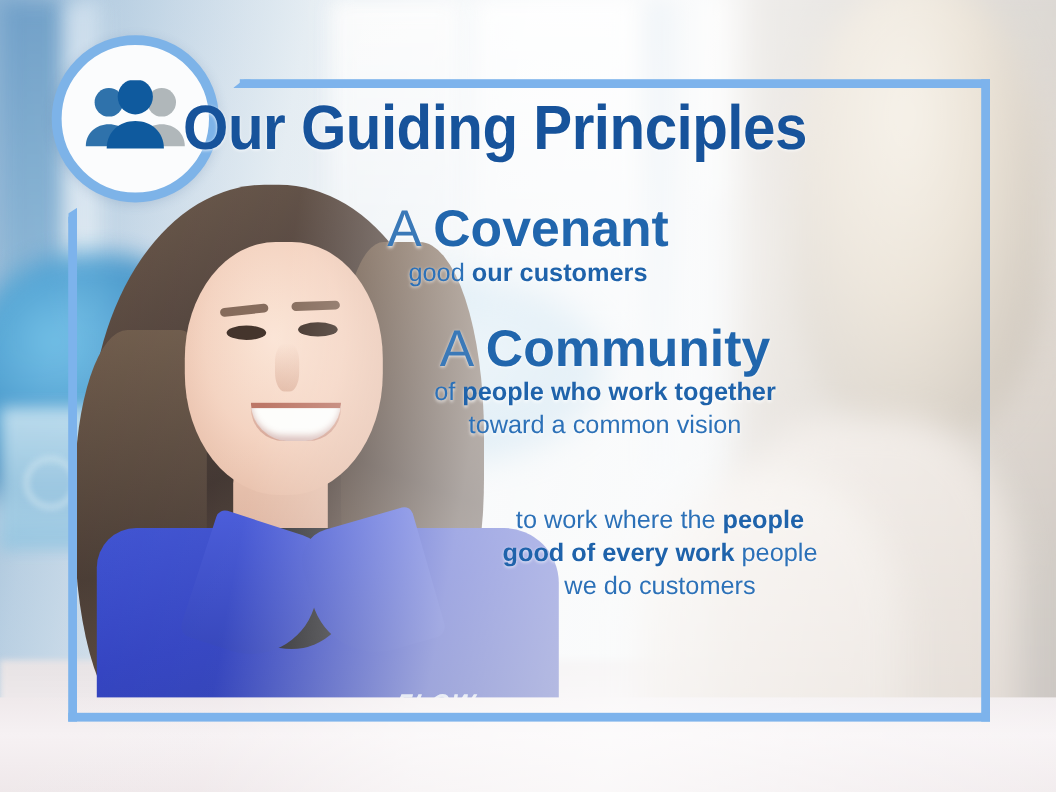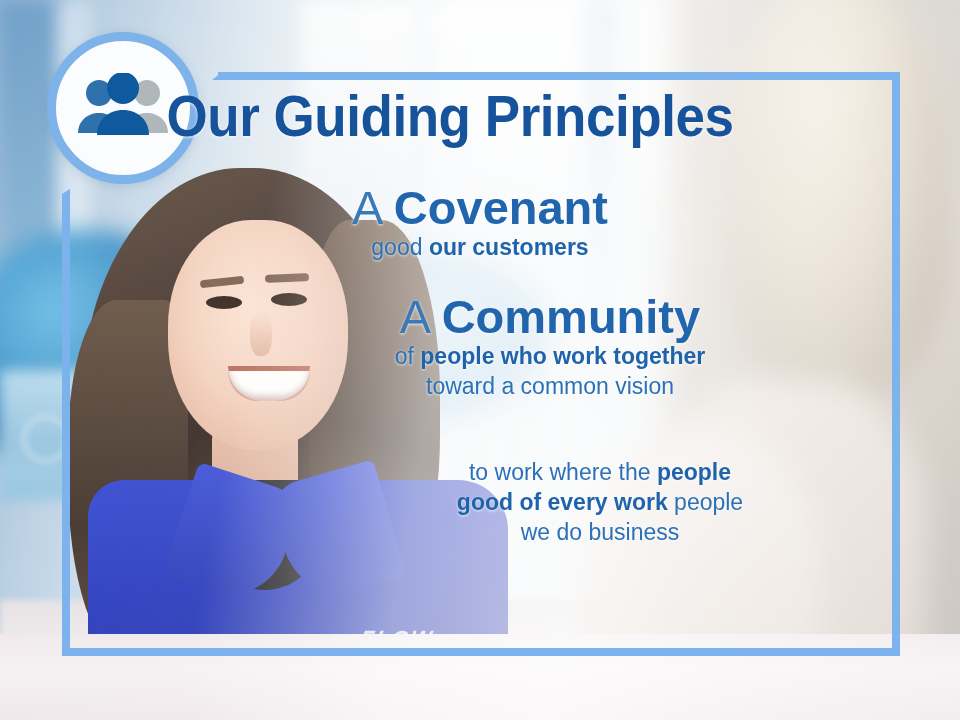--- a/index.html
+++ b/index.html
@@ -244,17 +244,17 @@
     <div class="sub">
       <div><span>of </span><b>people who work together</b></div>
       <div><span>toward a common vision</span></div>
     </div>
   </div>
 
   <div class="block b3">
     <div class="sub">
       <div><span>to work where the </span><b>people</b></div>
       <div><b>good of every work</b><span> people</span></div>
-      <div><span>we do business</span></div>
+      <div><span>we do customers</span></div>
     </div>
   </div>
 
 </div>
 
 </body></html>

